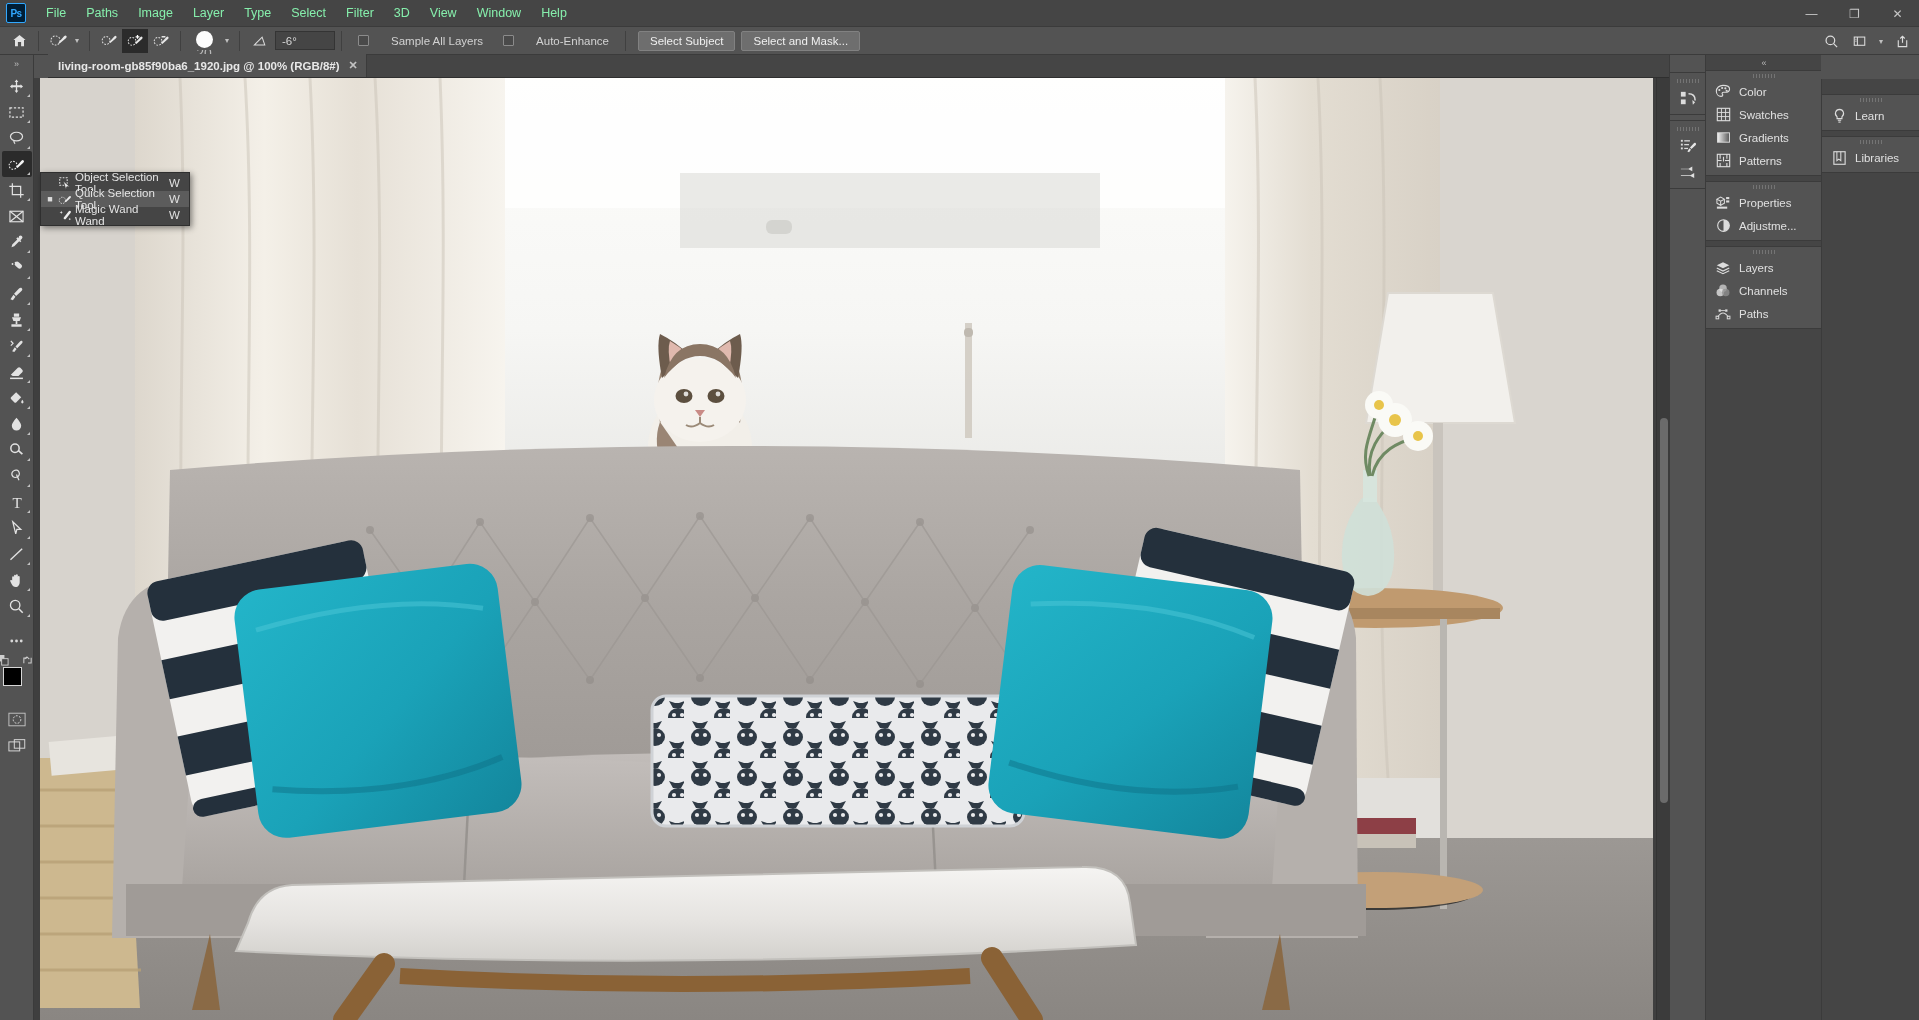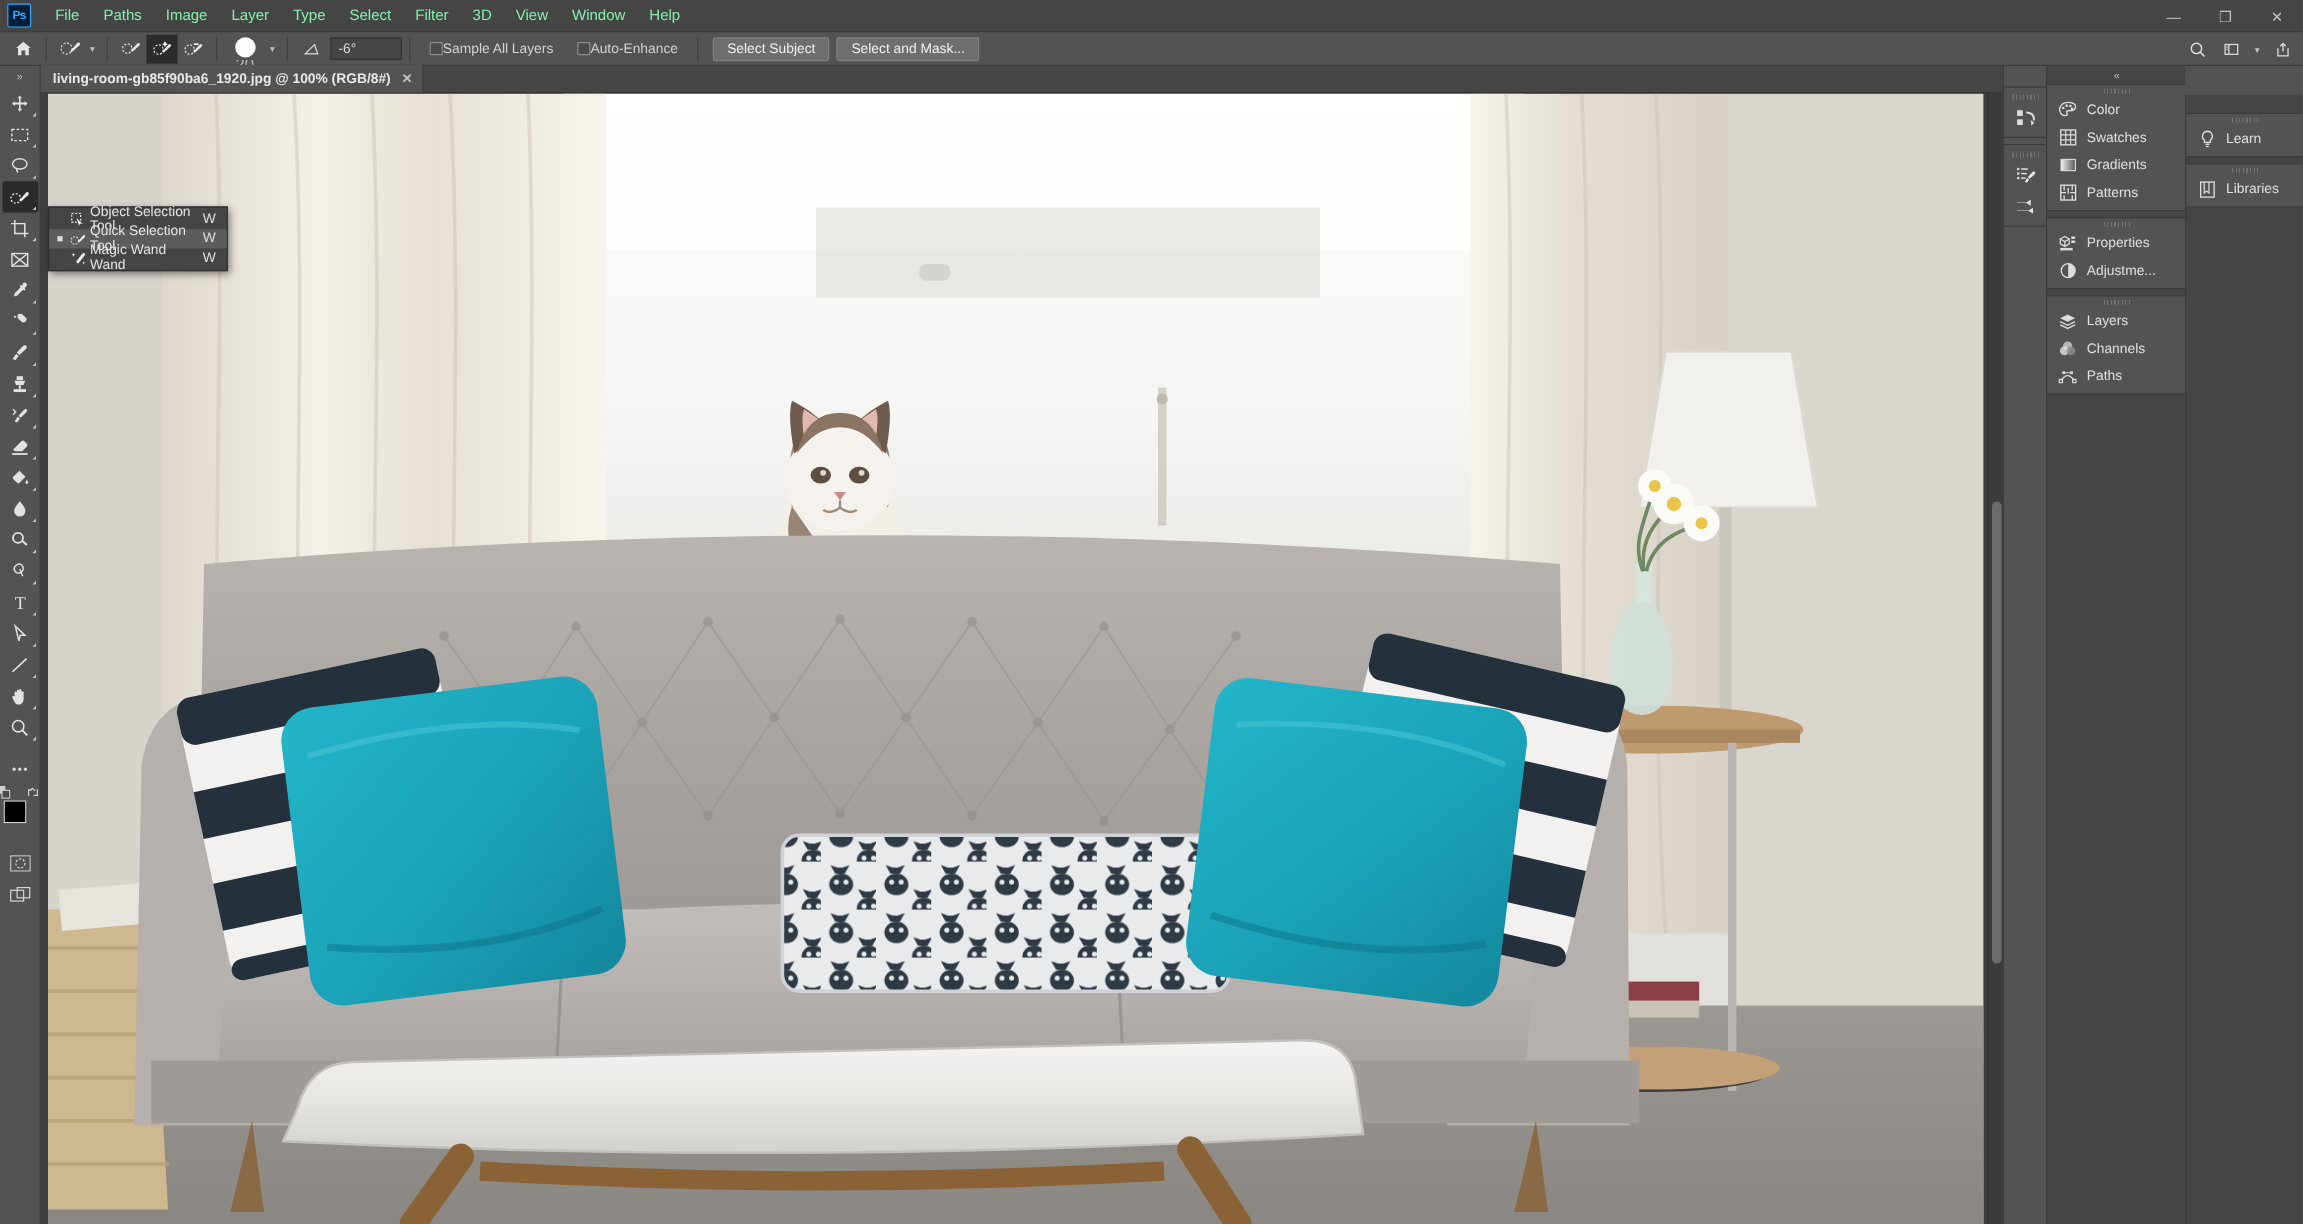--- a/index.html
+++ b/index.html
@@ -56,21 +56,21 @@
   }
   .brush-size-lbl{
     position:absolute; bottom:-3px; left:0; width:100%; text-align:center;
     font-size:14px; color:#b9b9b9; line-height:7px; overflow:hidden; height:7px;
   }
   .angle-field{
     width:60px;height:19px;background:#454545;border:1px solid #343434;
     color:#d6d6d6;font-size:11.5px; display:flex;align-items:center;
     padding-left:6px; margin-left:3px;
   }
-  .chk-wrap{ display:flex;align-items:center;gap:0;color:#d2d2d2;font-size:11.5px;
+  .chk-wrap{ display:flex;align-items:center;gap:22px;color:#d2d2d2;font-size:11.5px;
     padding:0 10px; white-space:nowrap;justify-content:center;}
   .chk-box{
     width:11px;height:11px;border:1px solid #8b8b8b;background:#4a4a4a;border-radius:1px;
   }
   .ob-btn{
     height:20px; background:#6e6e6e; border:1px solid #818181;
     color:#efefef; font-size:11.5px; padding:0 11px;
     display:flex;align-items:center;justify-content:center; border-radius:2px;
     margin-left:6px; white-space:nowrap;
   }
@@ -117,21 +117,21 @@
     padding:0 4px; position:relative;
   }
   .fly-item.sel{ background:#5c5c5c; }
   .fly-bullet{ width:10px; text-align:center; font-size:9px; color:#dcdcdc;}
   .fly-ico{ width:20px; display:flex;align-items:center;justify-content:center; color:#e8e8e8;}
   .fly-lbl{ flex:1; }
   .fly-key{ width:16px; text-align:left; color:#e0e0e0; }
 
   
   .doc-tabbar{
-    position:absolute; left:34px; top:55px; width:1635px; height:23px;
+    position:absolute; left:48px; top:55px; width:1635px; height:23px;
     background:#454545; border-bottom:1px solid #2f2f2f;
     display:flex; align-items:flex-end;
   }
   .doc-tab{
     height:23px; background:#535353; color:#e8e8e8; font-size:11.5px;
     display:flex; align-items:center; padding:0 8px 0 10px; gap:9px;
     border-right:1px solid #3b3b3b; font-weight:bold;
   }
   .doc-tab .x{ color:#c2c2c2; font-size:11px; }
   .canvas-wrap{

